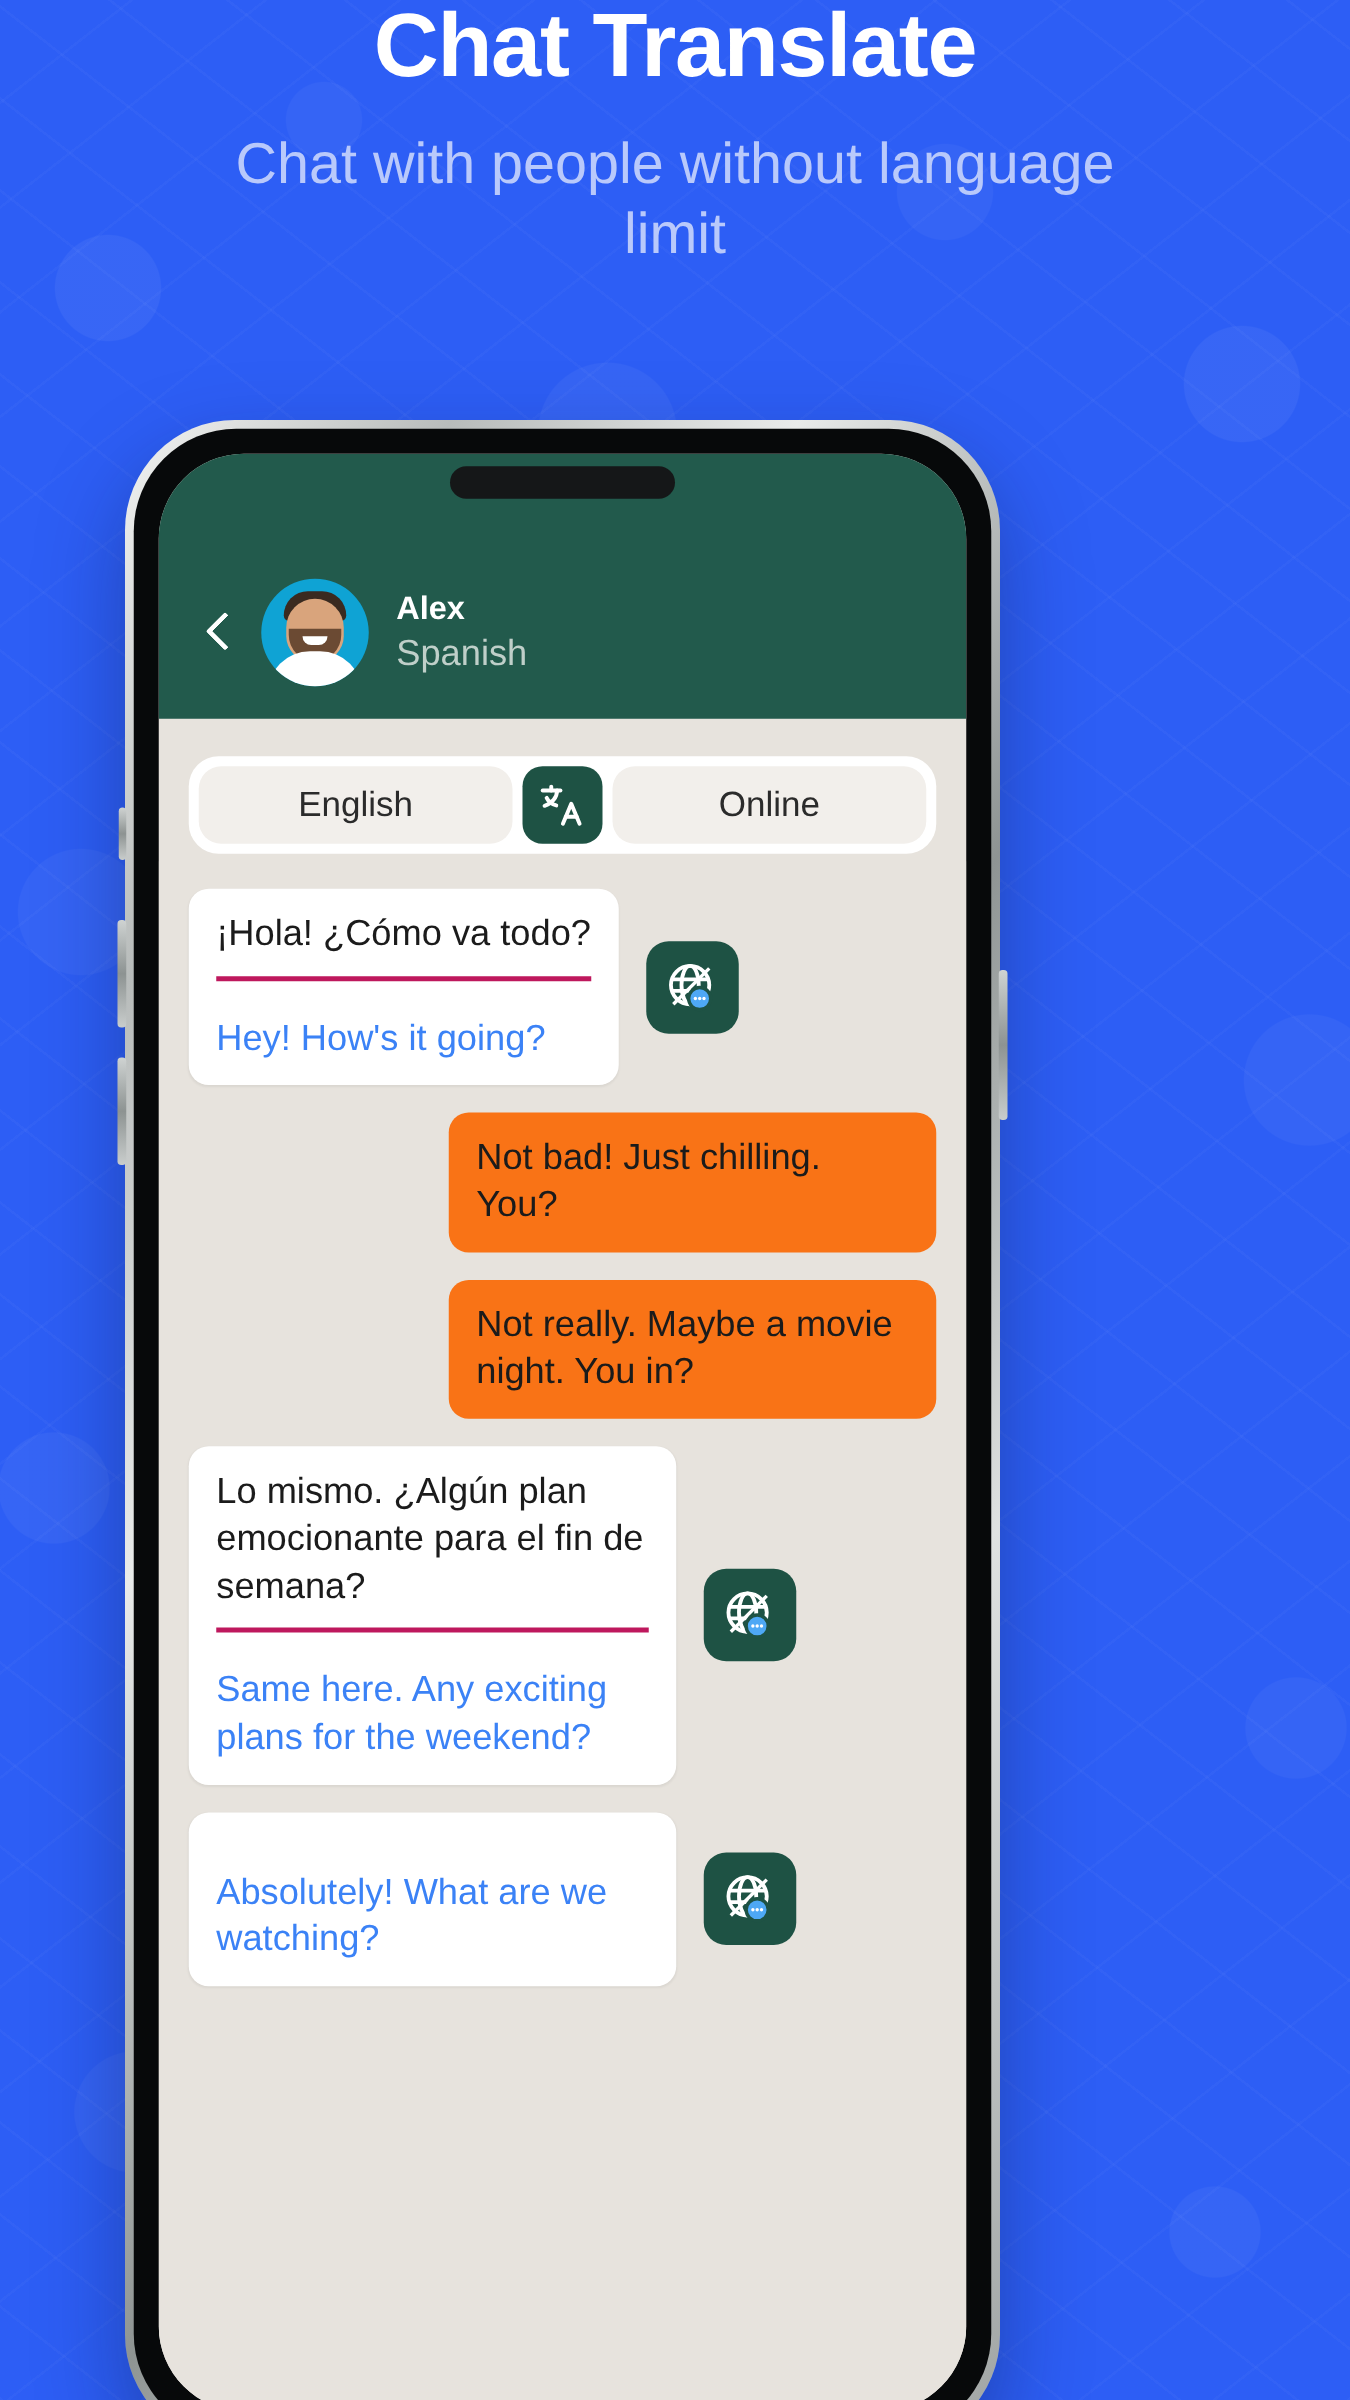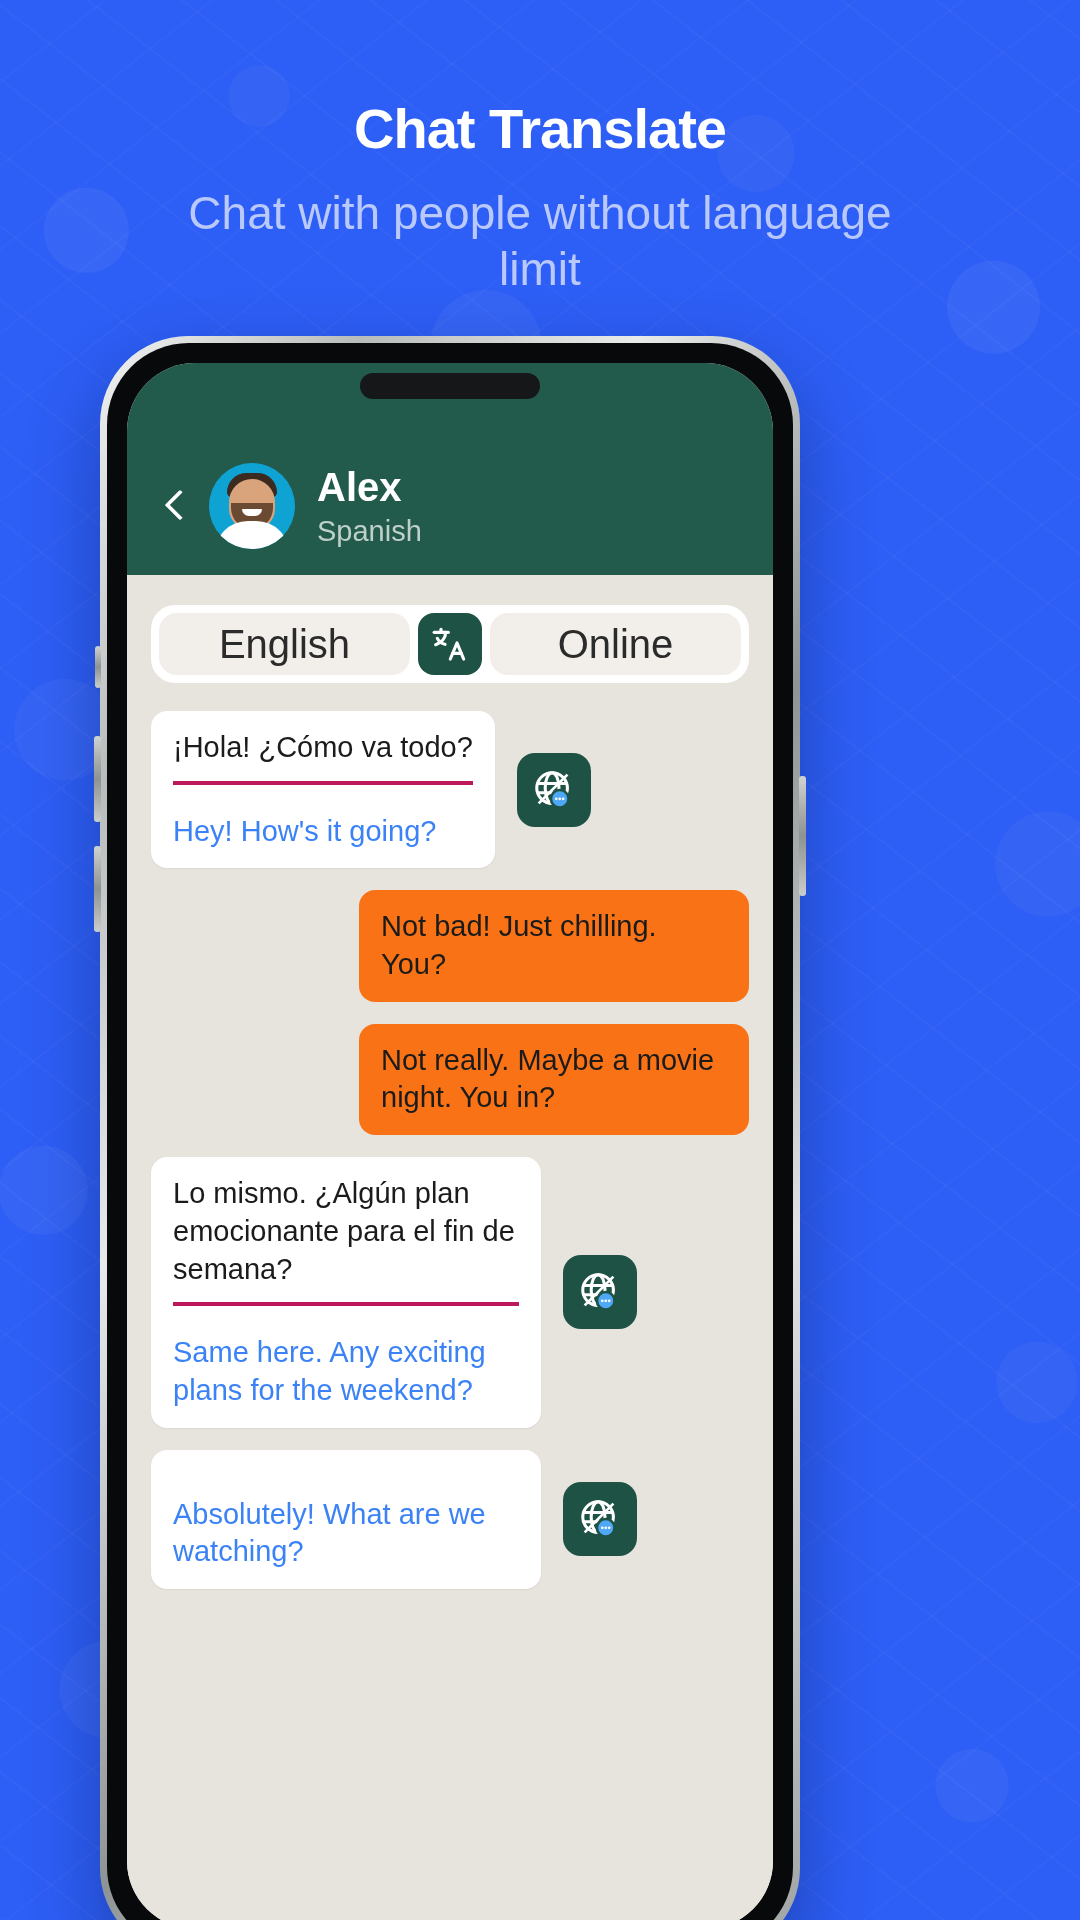--- a/index.html
+++ b/index.html
@@ -33,22 +33,21 @@
     content:"";
     position:absolute; inset:0;
     background-image:
       repeating-linear-gradient(38deg, rgba(255,255,255,.028) 0 2px, transparent 2px 58px),
       repeating-linear-gradient(-38deg, rgba(255,255,255,.022) 0 2px, transparent 2px 66px);
   }
 
   
   .hero{ position:absolute; top:0; left:0; width:1080px; z-index:5; text-align:center; }
   #hero-title{
-    margin-top:100px;
-    font-size:56px; font-weight:bold; color:#ffffff;
+    font-size:72px; font-weight:bold; color:#ffffff;
     letter-spacing:-1px; line-height:1.05;
   }
   #hero-subtitle{
     margin-top:26px;
     font-size:46px; font-weight:400;
     color:#b9c9fb;
     line-height:1.22;
     max-width:720px; margin-left:auto; margin-right:auto;
   }
 
@@ -139,39 +138,39 @@
     position:absolute; left:50%; transform:translateX(-50%);
     top:46px; width:20px; height:7px; border-radius:0 0 10px 10px;
     background:#ffffff;
   }
   .avatar .shirt{
     position:absolute; left:50%; transform:translateX(-50%);
     bottom:-6px; width:76px; height:34px; border-radius:38px 38px 0 0;
     background:#ffffff;
   }
   .hdr-text{ display:flex; flex-direction:column; justify-content:center; }
-  #contact-name{ font-size:40px; font-weight:bold; color:#ffffff; line-height:1.1; }
+  #contact-name{ font-size:26px; font-weight:bold; color:#ffffff; line-height:1.1; }
   #contact-status{ font-size:29px; color:#bfcfc9; margin-top:6px; }
 
   
   .lang-bar-wrap{ padding:30px 24px 6px 24px; }
   .lang-bar{
     background:#ffffff;
     border-radius:24px;
     height:78px;
     display:flex; align-items:center;
     padding:8px;
     gap:8px;
   }
   .lang-pill{
     flex:1; height:62px;
     background:#f2efeb;
     border-radius:18px;
     display:flex; align-items:center; justify-content:center;
-    font-size:40px; color:#2b2b2b;
+    font-size:28px; color:#2b2b2b;
   }
   .translate-badge{
     width:64px; height:62px; flex:none;
     background:#1e5244;
     border-radius:16px;
     display:flex; align-items:center; justify-content:center;
   }
   .translate-badge svg{ width:40px; height:40px; }
 
   

